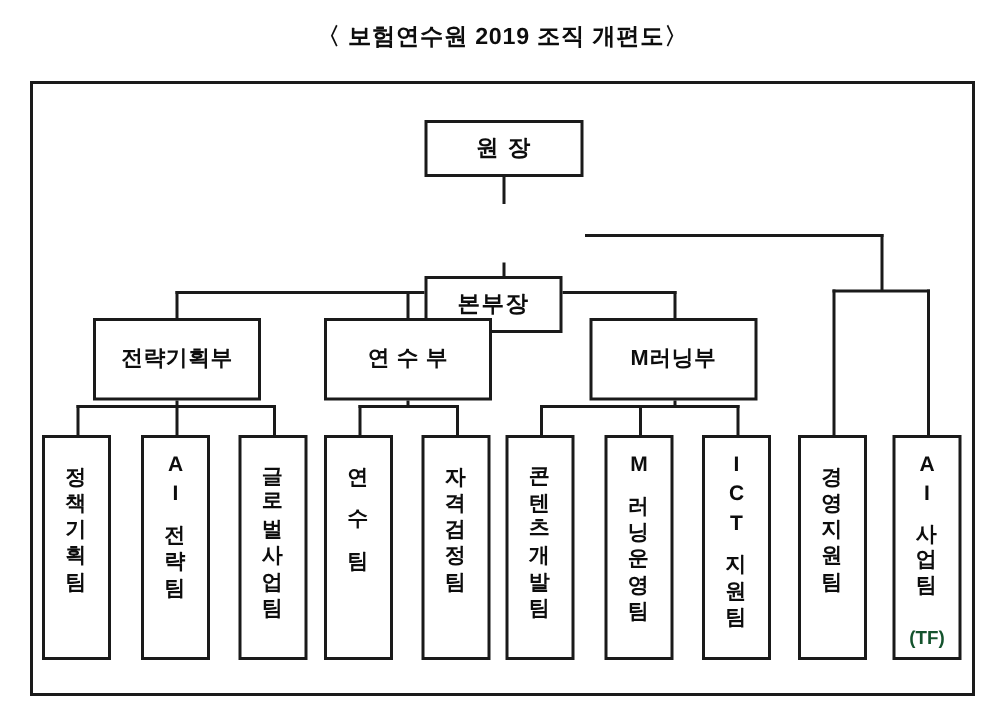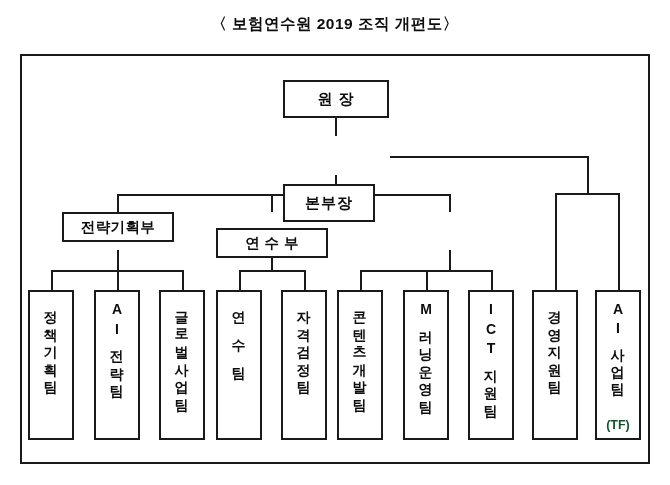--- a/index.html
+++ b/index.html
@@ -76,21 +76,21 @@
   .node.top {
     height: 38px;
   }
   .node.top .node-label {
     font-size: 15px;
     letter-spacing: 1px;
   }
 
   
   .node.dept {
-    height: 30px;
+    height: 55px;
   }
   .node.dept .node-label {
     font-size: 14.5px;
     letter-spacing: 0.4px;
   }
 
   
   .node.team {
     top: 290px;
     height: 150px;
@@ -169,24 +169,27 @@
   </div>
 
   <div class="node top" style="left:283px; top:136px; width:92px;margin-top:48px;">
     <span class="node-label">본부장</span>
   </div>
 
   <div class="node dept" style="left:62px; top:212px; width:112px;">
     <span class="node-label">전략기획부</span>
   </div>
 
-  <div class="node dept" style="left:216px; top:228px; width:112px;text-align:right;">
+  <div class="node dept" style="left:216px; top:212px; width:112px;text-align:right;">
     <span class="node-label">연 수 부</span>
   </div>
 
+  <div class="node dept" style="left:393px; top:212px; width:112px;">
+    <span class="node-label">M러닝부</span>
+  </div>
 
   <div class="node team" style="left:28px;">
     <span class="node-label">정책기획팀</span>
   </div>
 
   <div class="node team" style="left:94px;">
     <span class="node-label">AI전략팀</span>
   </div>
 
   <div class="node team" style="left:159px;">

